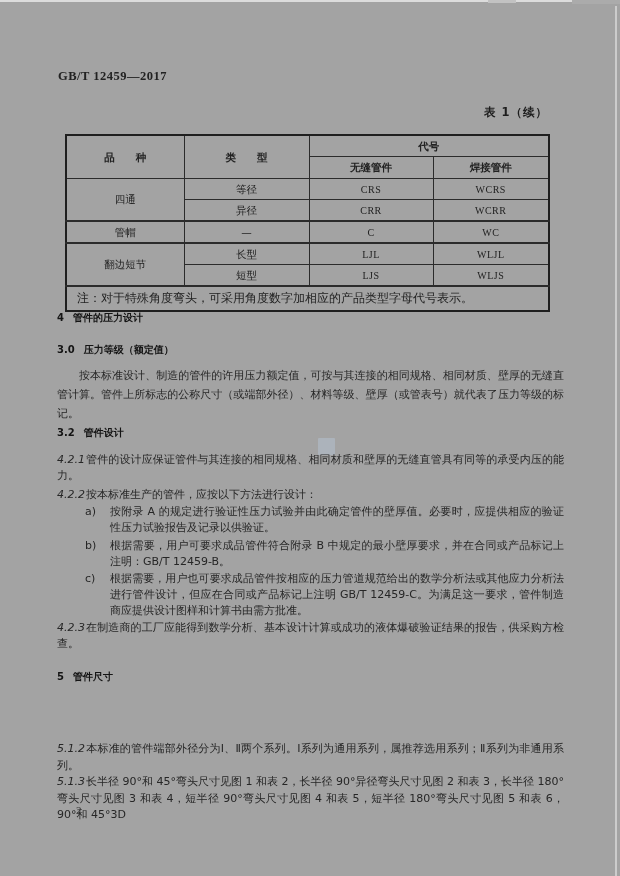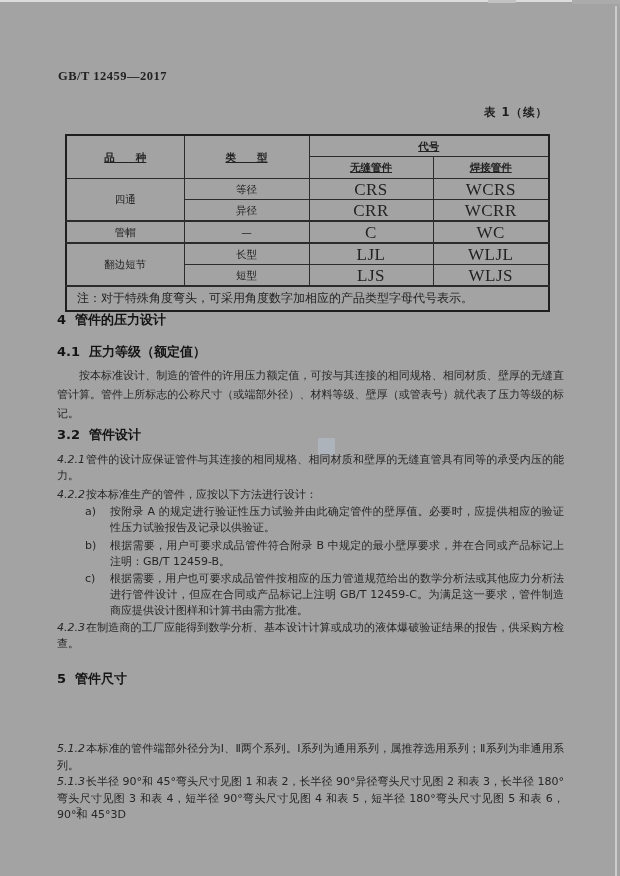--- a/index.html
+++ b/index.html
@@ -37,39 +37,39 @@
     border-collapse: collapse; table-layout: fixed;
     font-size: 10.5px; color: #222;
   }
   table.codes th, table.codes td {
     border: 1px solid #2b2b2b;
     text-align: center; vertical-align: middle;
     padding: 0; font-weight: normal;
     height: 20px; line-height: 13px;
   }
   table.codes { border: 2px solid #1f1f1f; }
-  table.codes thead th { font-weight: 600; text-decoration: underline; }
+  table.codes thead th { font-weight: 600; }
   table.codes .sep-top td { border-top-width: 2px; }
   table.codes td.code {
     font-family: "Liberation Serif", "DejaVu Serif", serif;
-    font-size: 17px; letter-spacing: 0.5px;
+    font-size: 10px; letter-spacing: 0.5px;
   }
   table.codes td.note-cell {
     text-align: left; padding: 3px 8px 3px 10px;
     font-size: 12px; height: 17px; border-top-width: 2px;
   }
 
   .wm {
     position: absolute; left: 318px; top: 438px; width: 17px; height: 17px;
     background: #b4c1d0; opacity: 0.55; border-radius: 1px;
   }
 
   .blk { position: absolute; left: 57px; width: 507px; }
   .h-num { display: inline-block; margin-right: 9px; }
-  .heading { font-weight: bold; font-size: 13px; color: #141414; }
+  .heading { font-weight: bold; font-size: 10px; color: #141414; }
   .para { font-size: 11px; text-align: justify; }
   .para .p-num { margin-right: 1px; font-style: italic; }
   .indent2 { text-indent: 2em; }
   .li { font-size: 11px; text-align: justify; padding-left: 53px; box-sizing: border-box; position: absolute; left: 57px; width: 507px; }
   .li .li-label { position: absolute; left: 28px; top: 0; }
 
   .page-number {
     position: absolute; left: 76px; top: 804px;
     font-family: "Liberation Serif", "DejaVu Serif", serif;
     font-size: 11px; color: #333;
@@ -142,21 +142,21 @@
     </tbody>
   </table>
 
   <div class="wm"></div>
 
   <div class="blk heading" style="top:311px">
     <span class="h-num">4</span><span>管件的压力设计</span>
   </div>
 
   <div class="blk heading" style="top:343px">
-    <span class="h-num">4.1</span><span>压力等级（额定值）</span>
+    <span class="h-num">3.0</span><span>压力等级（额定值）</span>
   </div>
 
   <div class="blk para indent2" style="top:366px; line-height:19px">按本标准设计、制造的管件的许用压力额定值，可按与其连接的相同规格、相同材质、壁厚的无缝直管计算。管件上所标志的公称尺寸（或端部外径）、材料等级、壁厚（或管表号）就代表了压力等级的标记。</div>
 
   <div class="blk heading" style="top:426px">
     <span class="h-num">3.2</span><span>管件设计</span>
   </div>
 
   <div class="blk para" style="top:452px; line-height:15.5px">
     <span class="p-num">4.2.1</span><span>管件的设计应保证管件与其连接的相同规格、相同材质和壁厚的无缝直管具有同等的承受内压的能力。</span>

